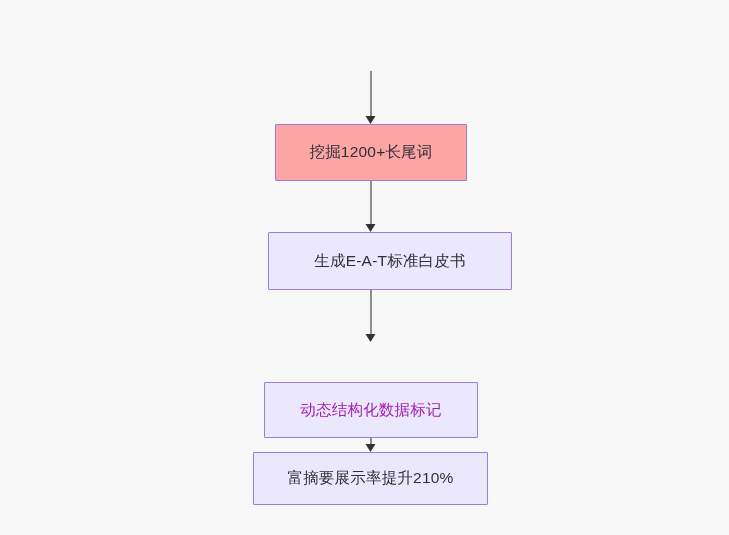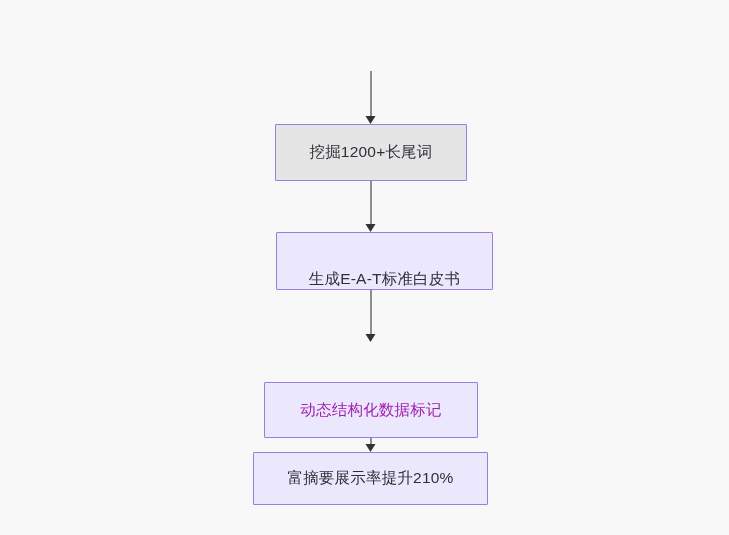--- a/index.html
+++ b/index.html
@@ -82,24 +82,24 @@
       <div class="edge-arrow" style="top: 42.5px; border-top-color: rgb(51, 51, 51);"></div>
     </div>
     <div class="edge" style="left: 371px; top: 290px; height: 52px;">
       <div class="edge-line" style="height: 44px; background: rgb(141, 141, 141);"></div>
       <div class="edge-arrow" style="top: 43.5px; border-top-color: rgb(51, 51, 51);"></div>
     </div>
     <div class="edge" style="left: 371px; top: 398px; height: 54px;">
       <div class="edge-line" style="height: 46px; background: rgb(141, 141, 141);"></div>
       <div class="edge-arrow" style="top: 45.5px; border-top-color: rgb(51, 51, 51);"></div>
     </div>
-    <div class="node" style="left: 275px; top: 124px; width: 192px; height: 57px; background: #e5e5e5; border-color: rgb(159, 122, 224); color: rgb(47, 47, 55);">
+    <div class="node" style="left: 275px; top: 124px; width: 192px; height: 57px; background: #fca5a5; border-color: rgb(159, 122, 224); color: rgb(47, 47, 55);">
       <span class="node-label">挖掘1200+长尾词</span>
     </div>
-    <div class="node" style="left: 276px; top: 232px; width: 217px; height: 58px; background: rgb(235, 232, 253); border-color: rgb(159, 122, 224); color: rgb(47, 47, 55); align-items: flex-end;">
+    <div class="node" style="left: 268px; top: 232px; width: 244px; height: 58px; background: rgb(235, 232, 253); border-color: rgb(159, 122, 224); color: rgb(47, 47, 55);">
       <span class="node-label">生成E-A-T标准白皮书</span>
     </div>
     <div class="node" style="left: 264px; top: 342px; width: 214px; height: 56px; background: rgb(235, 232, 253); border-color: rgb(159, 122, 224); color: #a21caf; margin-top: 40px;">
       <span class="node-label">动态结构化数据标记</span>
     </div>
     <div class="node" style="left: 253px; top: 452px; width: 235px; height: 53px; background: rgb(235, 232, 253); border-color: rgb(159, 122, 224); color: rgb(47, 47, 55);">
       <span class="node-label">富摘要展示率提升210%</span>
     </div>
   </div>
 

